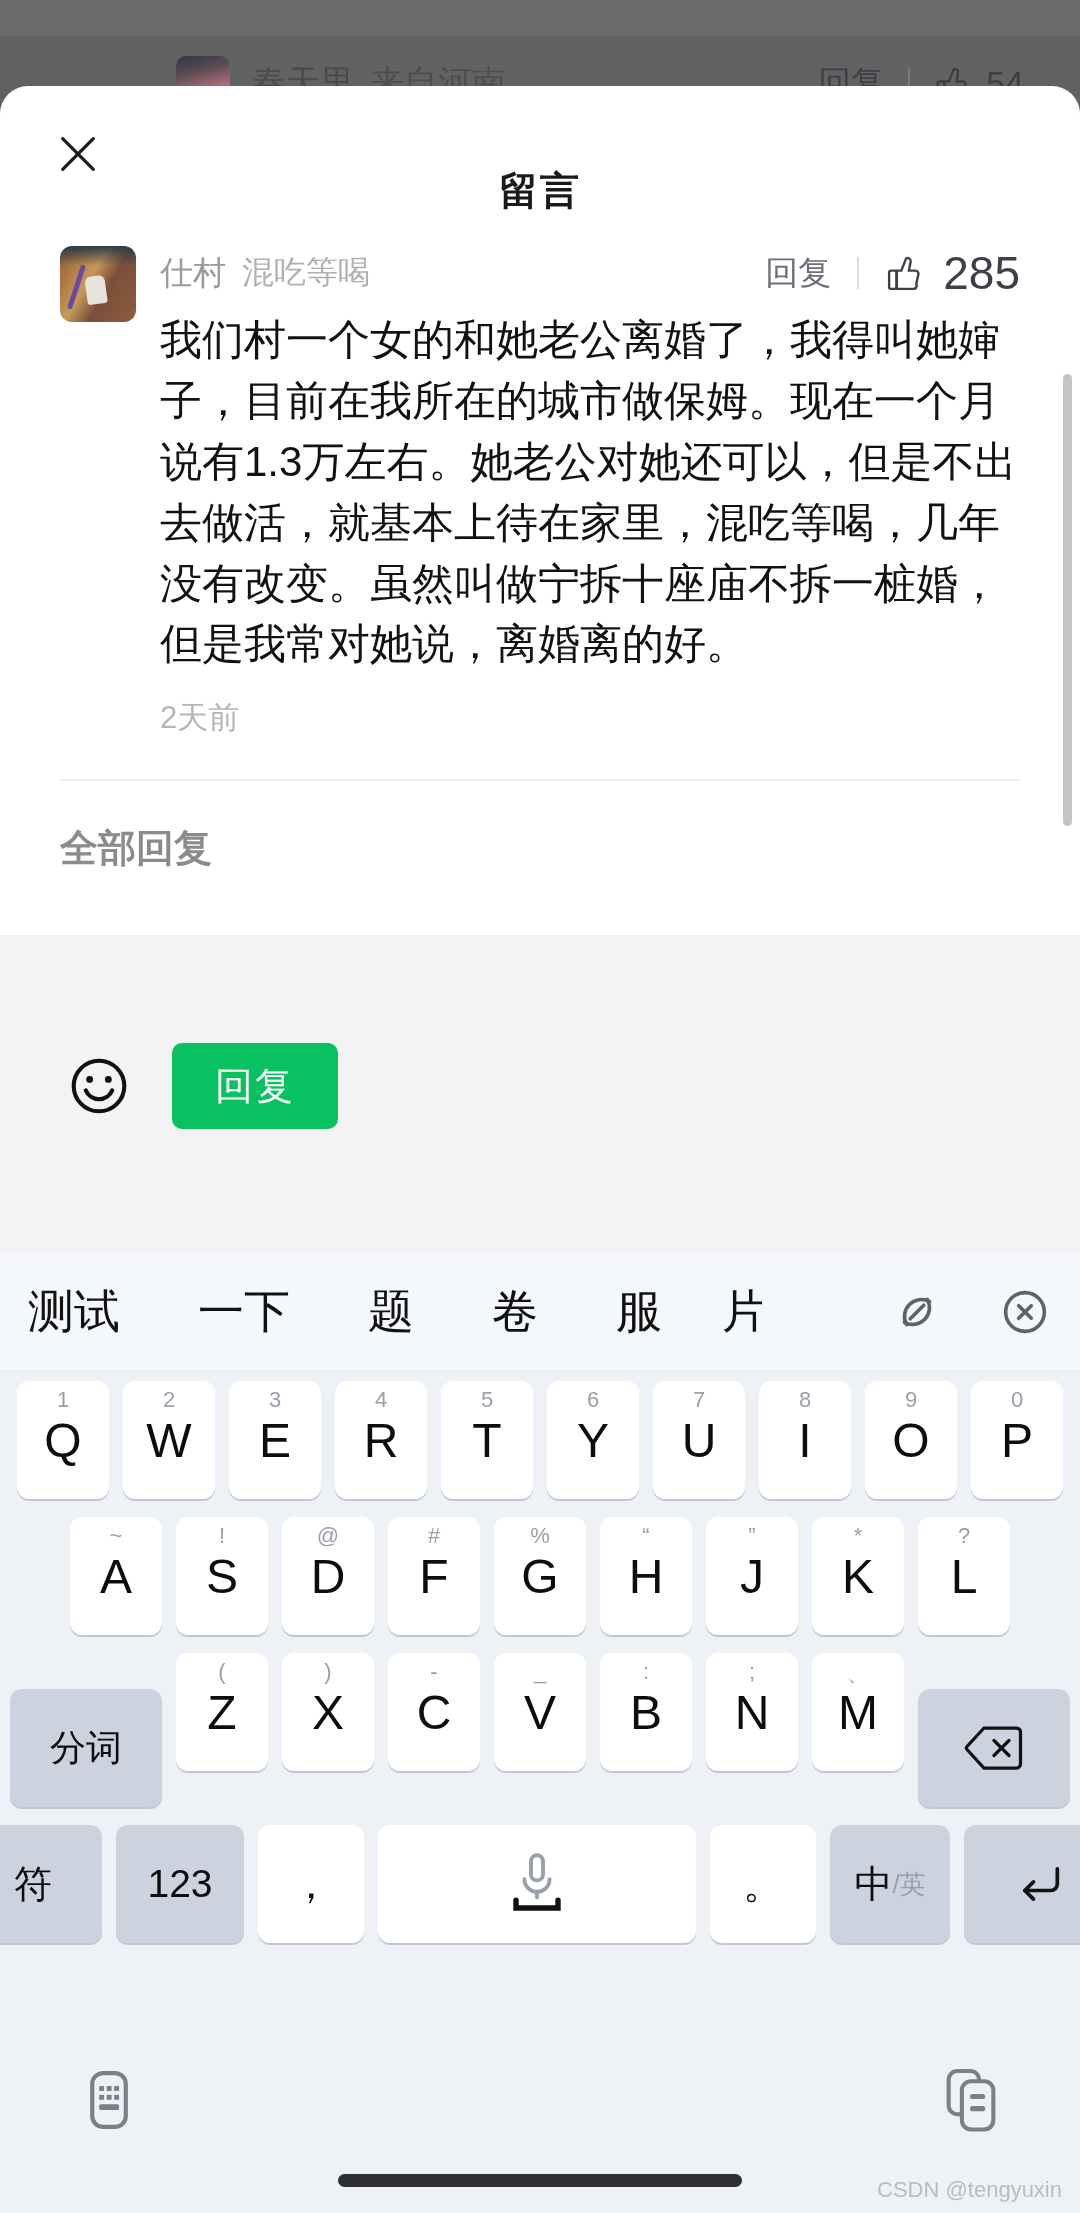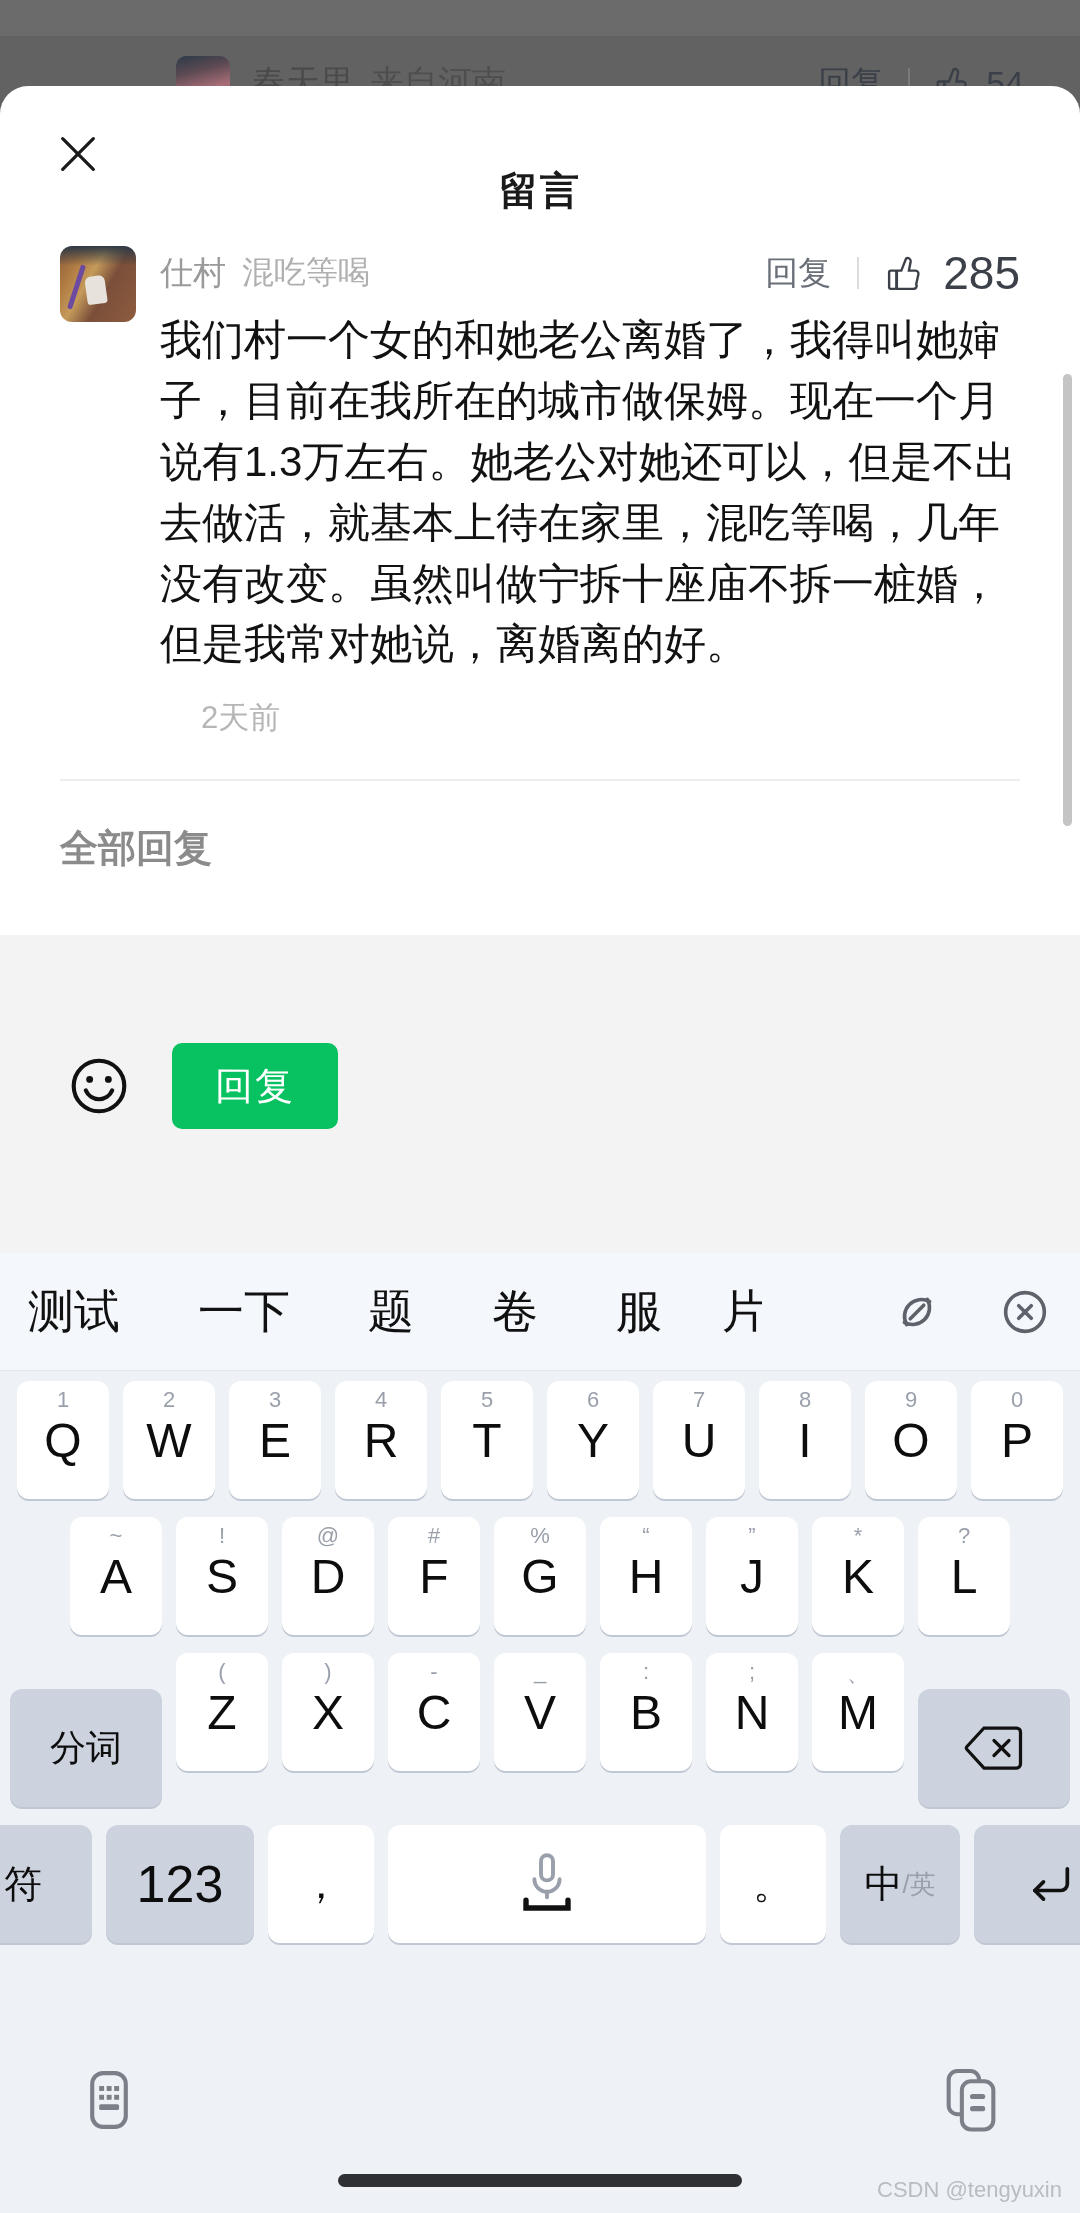--- a/index.html
+++ b/index.html
@@ -92,21 +92,21 @@
   .c-loc { font-size: 32px; color: #b0b0b0; margin-left: 16px; }
   .c-actions { margin-left: auto; display: flex; align-items: center; }
   .c-reply { font-size: 33px; color: #6a6f78; }
   .c-divider { width: 2px; height: 32px; background: #dcdcdc; margin: 0 26px; }
   .c-like-ico { width: 38px; height: 38px; display: block; }
   .c-like-num { font-size: 46px; color: #3c4049; margin-left: 20px; }
   .c-text {
     margin-top: 10px; font-size: 42px; line-height: 1.45; color: #121212;
     letter-spacing: 0px; word-break: break-all;
   }
-  .c-time { margin-top: 22px; font-size: 31px; color: #b6b6b6; margin-left: 41px; }
+  .c-time { margin-top: 22px; font-size: 31px; color: #b6b6b6; }
   .hr { height: 2px; background: #ededed; margin-top: 40px; }
   .all-replies { margin-top: 42px; font-size: 38px; color: #8b8b8b; font-weight: bold; }
 
   
   .input-panel {
     position: absolute; left: 0; top: 935px; width: 1080px; height: 318px;
     background: #f3f3f3; display: flex; align-items: flex-start; padding: 0 34px;
   }
   .input-box {
     width: 716px; margin-top: 18px; background: #ffffff; border-radius: 14px;
@@ -153,21 +153,21 @@
     position: absolute; top: 6px; left: 0; right: 0; text-align: center;
     font-size: 22px; color: #9aa0ab;
   }
   .key.fn { background: #ccd3de; }
   .key.space { width: 318px; }
   .key.punct { width: 92px; font-size: 40px; }
   .krow.r2 { padding-left: 0; }
   .krow.r3 .key.fn { width: 152px; font-size: 36px; margin-top: 36px; }
   .krow.r4 .key { height: 118px; }
   .krow.r4 .key.fnsym { width: 138px; font-size: 38px; }
-  .krow.r4 .key.fnnum { width: 148px; font-size: 52px; }
+  .krow.r4 .key.fnnum { width: 128px; font-size: 39px; }
   .krow.r4 .key.comma { width: 106px; }
   .krow.r4 .key.period { width: 106px; }
   .krow.r4 .key.lang { width: 120px; font-size: 38px; }
   .krow.r4 .key.enter { width: 152px; }
   .lang-sub { font-size: 26px; color: #9aa0ab; }
 
   .kb-bottom {
     position: absolute; left: 0; bottom: 0; width: 1080px; height: 150px;
   }
   .kb-switch { position: absolute; left: 78px; top: 6px; width: 62px; height: 62px; cursor: pointer; }

